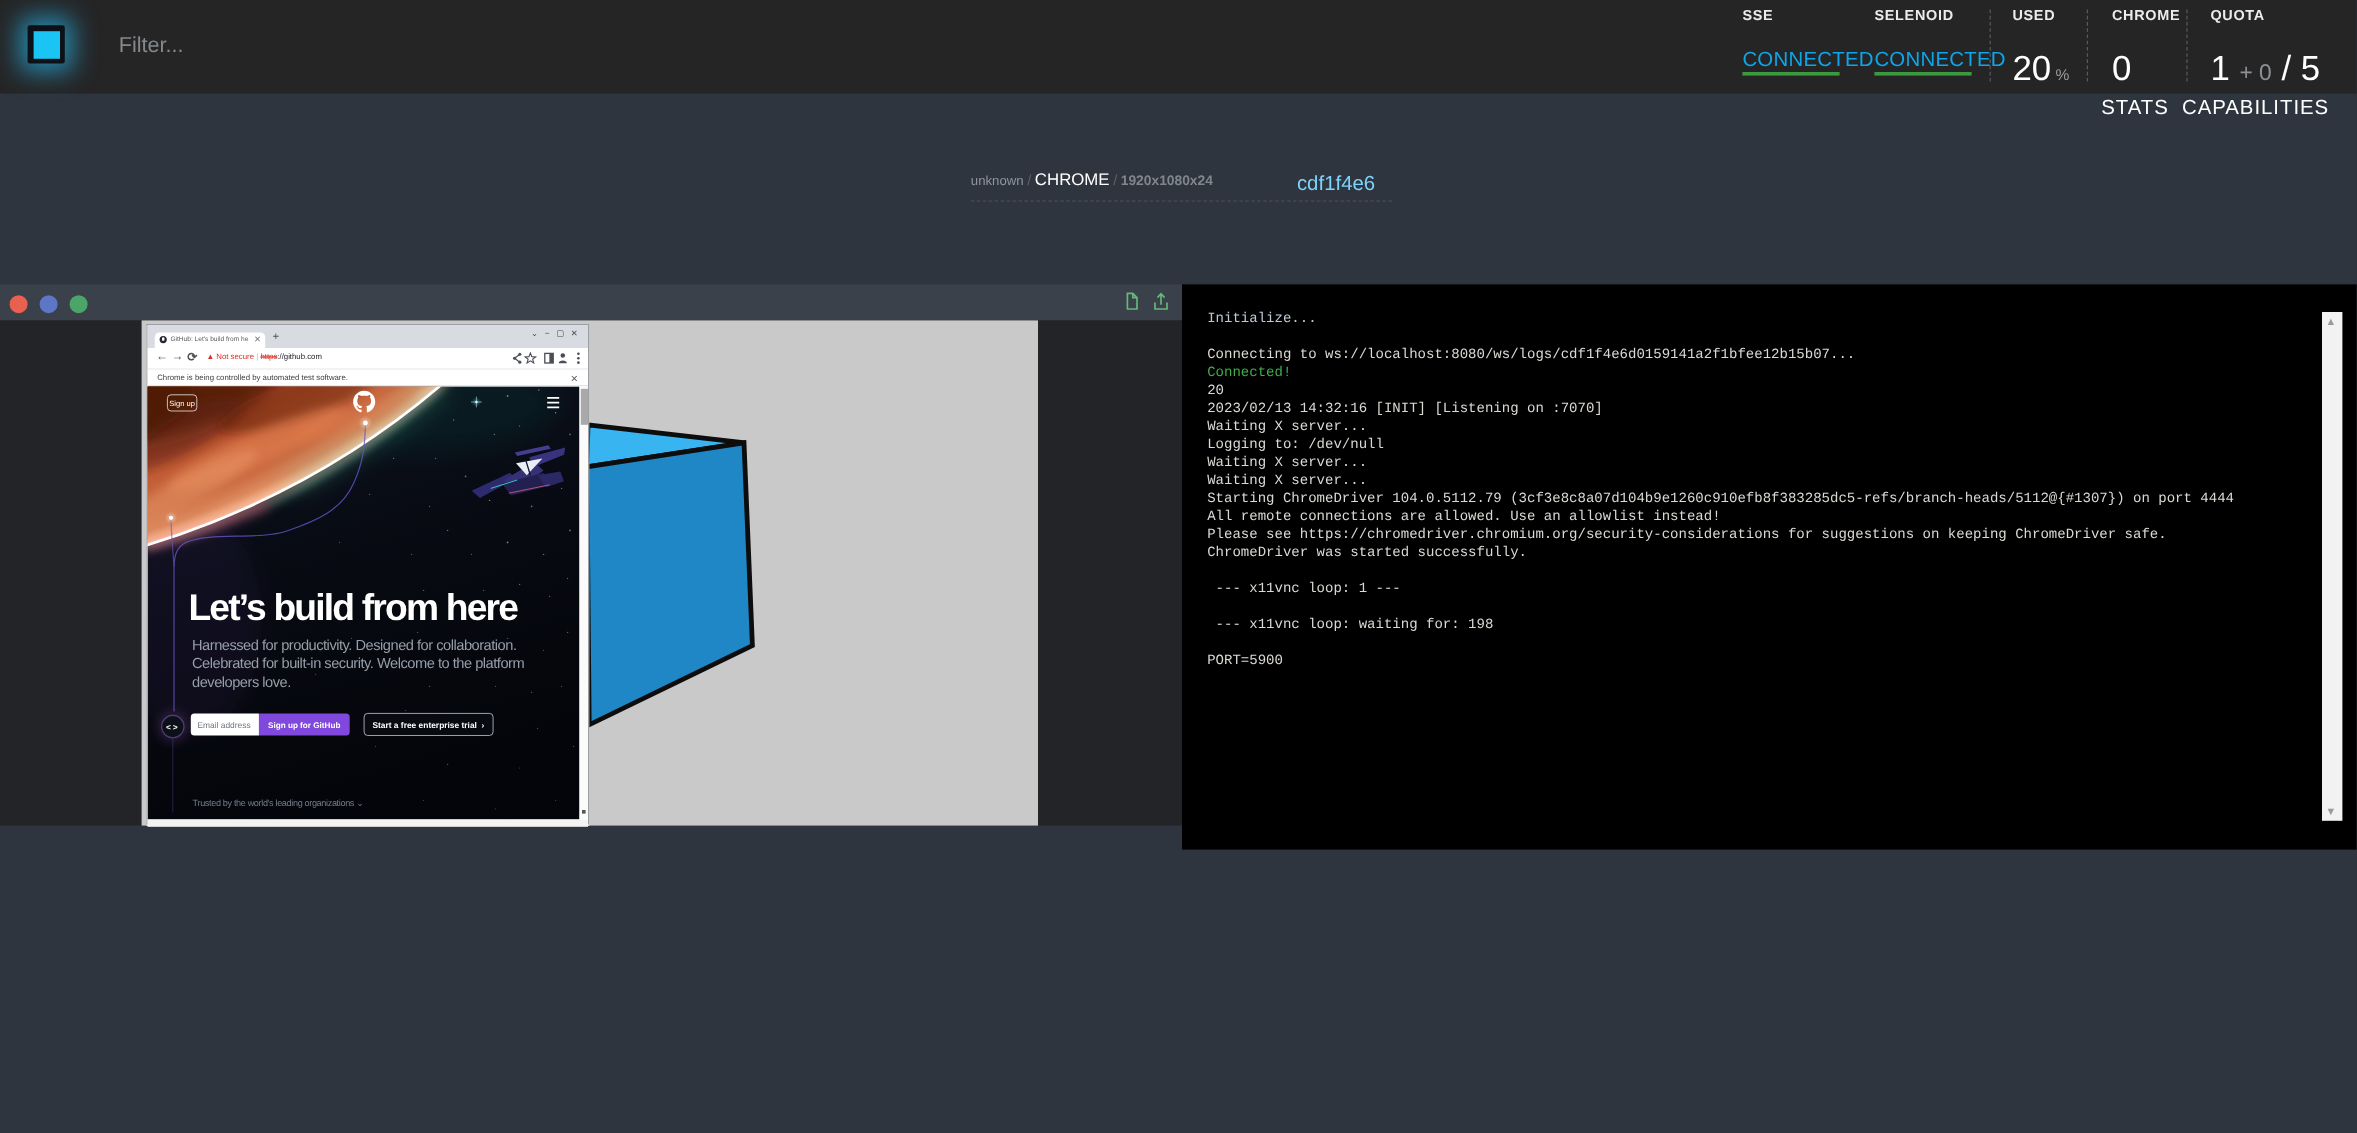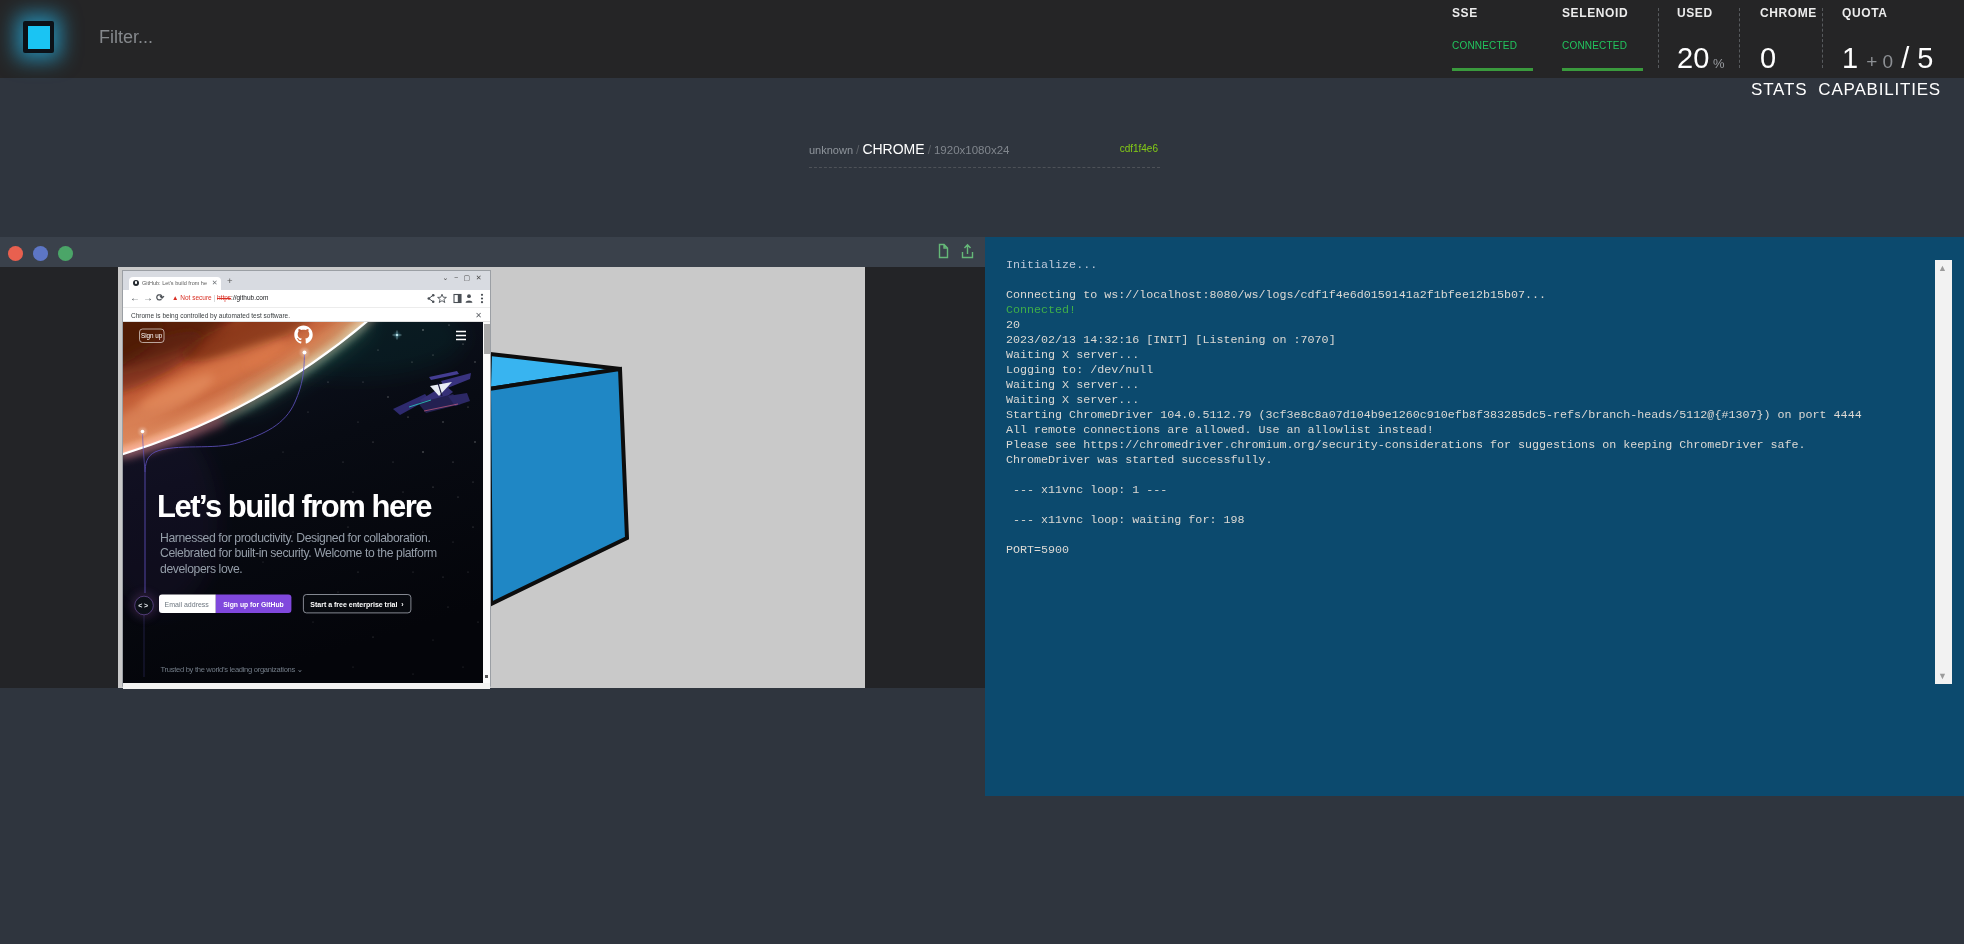--- a/index.html
+++ b/index.html
@@ -5,40 +5,40 @@
 body{position:relative;background:#2f353e;font-family:"Liberation Sans",sans-serif}
 .abs{position:absolute}
 
 #hdr{position:absolute;left:0;top:0;width:1964px;height:78px;background:#252526}
 #logo{position:absolute;left:23px;top:21px;width:31px;height:32px;background:#0c1117;box-shadow:0 0 20px 7px rgba(38,186,240,.65);border-radius:2px}
 #logo i{position:absolute;left:4.5px;top:4.5px;width:22px;height:23px;background:#1ac4f3;display:block}
 #filter{position:absolute;left:99px;top:27px;font-size:18px;color:#85888c}
 .col{position:absolute;top:0;height:84px}
 .col .lb{font-size:12px;font-weight:bold;color:#ececec;letter-spacing:.6px;margin-top:6px}
 .col .vl{font-size:29px;color:#fff;margin-top:22px}
-.grn{position:absolute;top:40px;left:0;color:#22c55e;font-size:10px;letter-spacing:.2px;border-bottom:3px solid #3a9a3d;padding-bottom:17px;width:81px;text-align:left}
+.grn{position:absolute;top:40px;left:0;color:#0ea5e9;font-size:17px;letter-spacing:.2px;border-bottom:3px solid #3a9a3d;width:81px;text-align:left}
 .sep{border-left:1px dashed #585b5e;position:absolute;top:8px;height:60px}
 .sm{font-size:13px;color:#9a9da1}
 .gray{color:#8d9094}
 
 #navlinks{position:absolute;top:80px;right:23px;font-size:17px;color:#fff;letter-spacing:.8px}
 #navlinks span{margin-left:11px}
 
 #sess{position:absolute;left:809px;top:134px;width:351px;height:34px;border-bottom:1px dashed #4e5258;font-size:11px;padding-top:7px}
 #sess .u{color:#8f959c;font-weight:normal}
 #sess .sl{color:#5c6167;margin:0 3px;font-size:12px}
 #sess .b{color:#fff;font-size:14px}
-#sess .scr{color:#80868d;font-size:11.5px;font-weight:normal}
-#sess .id{position:absolute;right:2px;top:9px;color:#84cc16;font-size:10px}
+#sess .scr{color:#80868d;font-size:11.5px;font-weight:bold}
+#sess .id{position:absolute;right:14px;top:9px;color:#7dd3fc;font-size:17px}
 
 #vhdr{position:absolute;left:0;top:237px;width:985px;height:30px;background:#3a414b}
 .dot{position:absolute;top:246px;width:15px;height:15px;border-radius:50%}
 #vbody{position:absolute;left:0;top:267px;width:985px;height:421px;background:#232427}
 #desk{position:absolute;left:118px;top:267px;width:747px;height:421px;background:#c9c9c9}
-#logp{position:absolute;left:985px;top:237px;width:979px;height:559px;background:#0c4a6e}
+#logp{position:absolute;left:985px;top:237px;width:979px;height:471px;background:#000000}
 #logp pre{position:absolute;left:21px;top:20.5px;font-family:"Liberation Mono",monospace;font-size:11.7px;line-height:15px;color:#dcd9d4}
 #logp .gr{color:#3fae49}
 #logp .ini{color:#bfc9da}
 #sbar{position:absolute;left:950px;top:23px;width:17px;height:424px;background:#f2f2f2}
 #sbar:before{content:"▲";position:absolute;top:3px;left:3px;font-size:9px;color:#9b9b9b}
 #sbar:after{content:"▼";position:absolute;bottom:3px;left:3px;font-size:9px;color:#9b9b9b}
 
 .ico{position:absolute;top:243px;width:13px;height:16px}
 
 #win{position:absolute;left:122px;top:270px;width:369px;height:418px;border:1px solid #9b9fa4;border-bottom:2px solid #dcdcdc;background:#fff}

